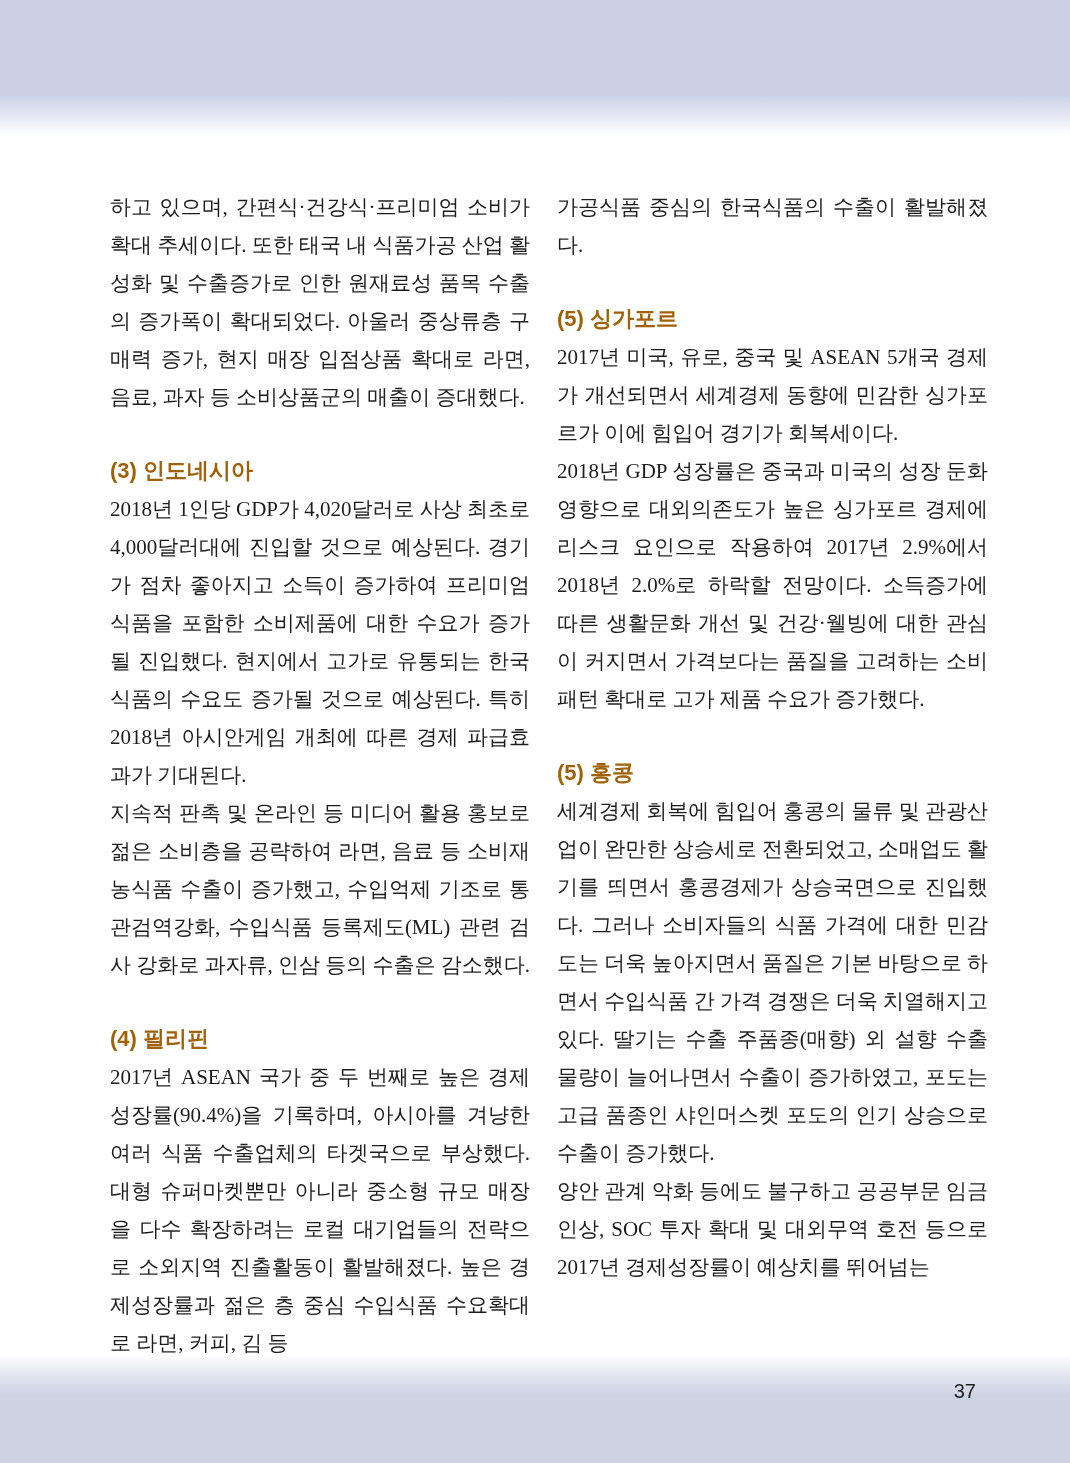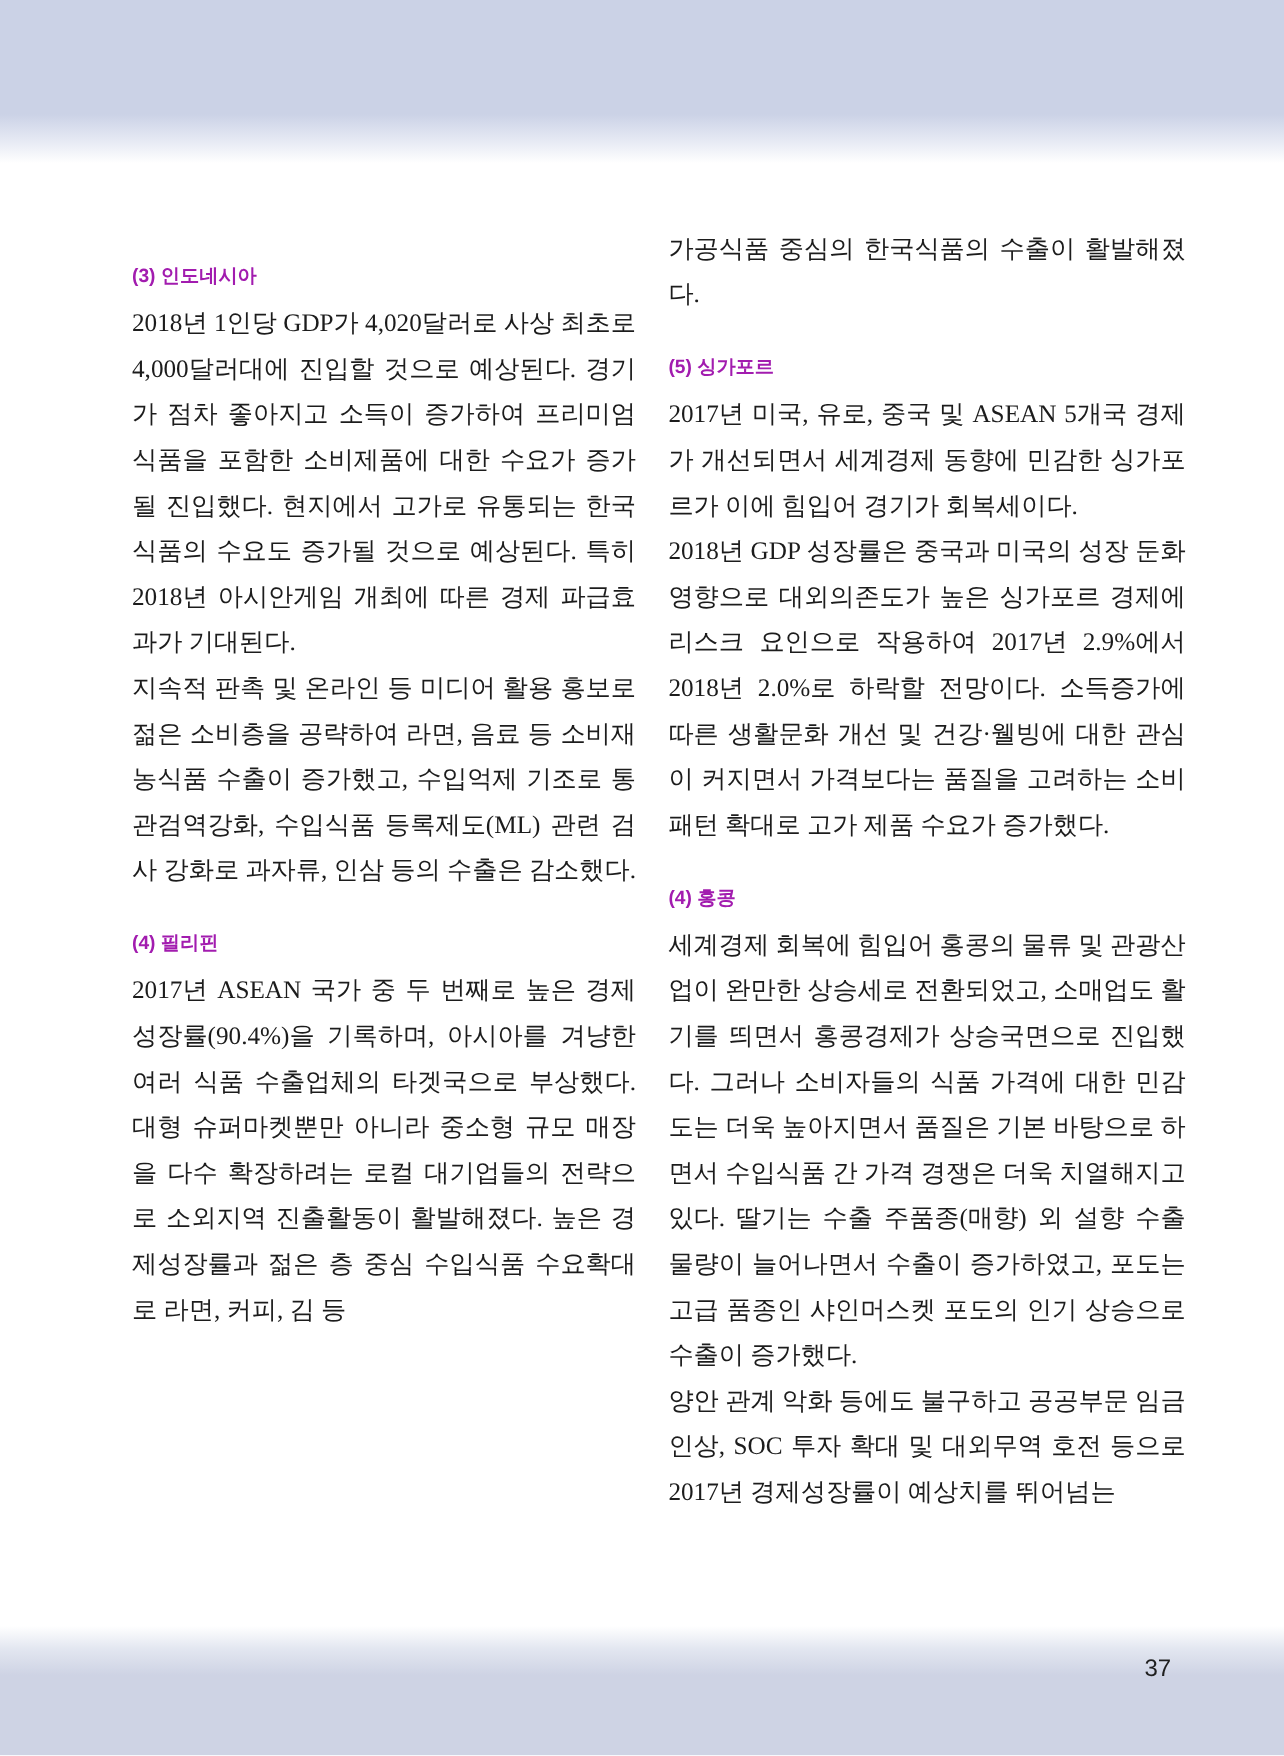--- a/index.html
+++ b/index.html
@@ -56,51 +56,52 @@
   .col-left  { left: 110px; width: 420px; }
   .col-right { left: 557px; width: 431px; }
   .col p {
     margin: 0;
     font-size: 21px;
     line-height: 38px;
     text-align: justify;
     word-break: normal;
   }
   .col h3 {
-    margin: 24px 0 0 0;
+    margin: 36px 0 0 0;
     font-family: "Liberation Sans", "DejaVu Sans", sans-serif;
-    font-size: 16px;
+    font-size: 22px;
     font-weight: 700;
     line-height: 38px;
-    color: #a21caf;
+    color: #a16207;
   }
 </style>
 </head>
 <body>
 
 <div class="page">
 
   <div class="band-top"></div>
 
   <main>
 
     <section class="col col-left">
+      <p>하고 있으며, 간편식·건강식·프리미엄 소비가 확대 추세이다. 또한 태국 내 식품가공 산업 활성화 및 수출증가로 인한 원재료성 품목 수출의 증가폭이 확대되었다. 아울러 중상류층 구매력 증가, 현지 매장 입점상품 확대로 라면, 음료, 과자 등 소비상품군의 매출이 증대했다.</p>
       <h3>(3) 인도네시아</h3>
       <p>2018년 1인당 GDP가 4,020달러로 사상 최초로 4,000달러대에 진입할 것으로 예상된다. 경기가 점차 좋아지고 소득이 증가하여 프리미엄 식품을 포함한 소비제품에 대한 수요가 증가될 진입했다. 현지에서 고가로 유통되는 한국식품의 수요도 증가될 것으로 예상된다. 특히 2018년 아시안게임 개최에 따른 경제 파급효과가 기대된다.</p>
       <p>지속적 판촉 및 온라인 등 미디어 활용 홍보로 젊은 소비층을 공략하여 라면, 음료 등 소비재 농식품 수출이 증가했고, 수입억제 기조로 통관검역강화, 수입식품 등록제도(ML) 관련 검사 강화로 과자류, 인삼 등의 수출은 감소했다.</p>
       <h3>(4) 필리핀</h3>
       <p>2017년 ASEAN 국가 중 두 번째로 높은 경제성장률(90.4%)을 기록하며, 아시아를 겨냥한 여러 식품 수출업체의 타겟국으로 부상했다. 대형 슈퍼마켓뿐만 아니라 중소형 규모 매장을 다수 확장하려는 로컬 대기업들의 전략으로 소외지역 진출활동이 활발해졌다. 높은 경제성장률과 젊은 층 중심 수입식품 수요확대로 라면, 커피, 김 등</p>
     </section>
 
     <section class="col col-right">
       <p>가공식품 중심의 한국식품의 수출이 활발해졌다.</p>
       <h3>(5) 싱가포르</h3>
       <p>2017년 미국, 유로, 중국 및 ASEAN 5개국 경제가 개선되면서 세계경제 동향에 민감한 싱가포르가 이에 힘입어 경기가 회복세이다.</p>
       <p>2018년 GDP 성장률은 중국과 미국의 성장 둔화 영향으로 대외의존도가 높은 싱가포르 경제에 리스크 요인으로 작용하여 2017년 2.9%에서 2018년 2.0%로 하락할 전망이다. 소득증가에 따른 생활문화 개선 및 건강·웰빙에 대한 관심이 커지면서 가격보다는 품질을 고려하는 소비패턴 확대로 고가 제품 수요가 증가했다.</p>
-      <h3>(4) 홍콩</h3>
+      <h3>(5) 홍콩</h3>
       <p>세계경제 회복에 힘입어 홍콩의 물류 및 관광산업이 완만한 상승세로 전환되었고, 소매업도 활기를 띄면서 홍콩경제가 상승국면으로 진입했다. 그러나 소비자들의 식품 가격에 대한 민감도는 더욱 높아지면서 품질은 기본 바탕으로 하면서 수입식품 간 가격 경쟁은 더욱 치열해지고 있다. 딸기는 수출 주품종(매향) 외 설향 수출 물량이 늘어나면서 수출이 증가하였고, 포도는 고급 품종인 샤인머스켓 포도의 인기 상승으로 수출이 증가했다.</p>
       <p>양안 관계 악화 등에도 불구하고 공공부문 임금 인상, SOC 투자 확대 및 대외무역 호전 등으로 2017년 경제성장률이 예상치를 뛰어넘는</p>
     </section>
 
   </main>
 
   <div class="band-bottom">
     <span class="page-num">37</span>
   </div>
 

